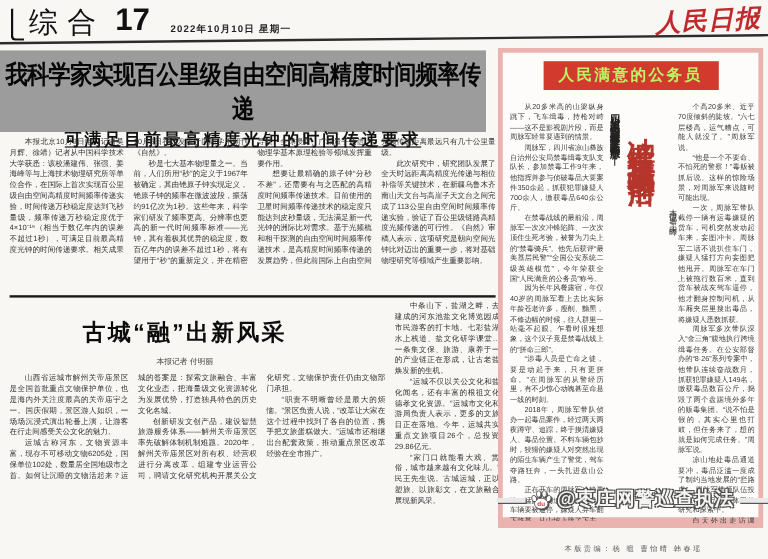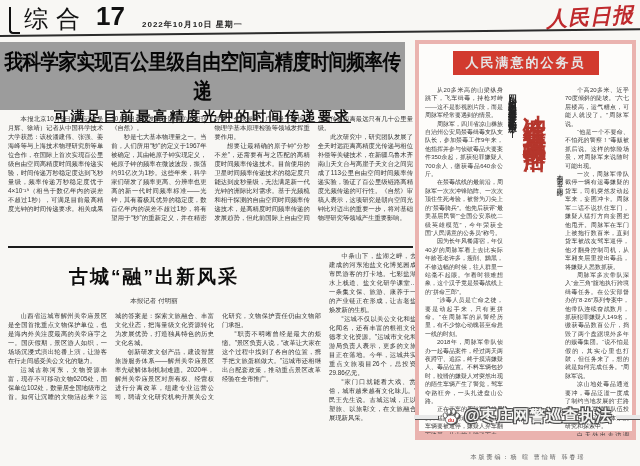--- a/index.html
+++ b/index.html
@@ -34,21 +34,21 @@
   .art2-byline{position:absolute;left:8px;top:297px;width:292px;text-align:center;font-size:6.5px;color:#444;}
   .art2-cols{position:absolute;left:8px;top:311px;width:313px;height:144px;overflow:hidden;
              column-count:3;column-gap:8px;font-size:6.3px;line-height:9px;color:#333;text-align:justify;}
   .art2-col4{position:absolute;left:329px;top:251px;width:94px;height:204px;overflow:hidden;
              font-size:6.3px;line-height:9px;color:#333;text-align:justify;}
 
   
   .right-box{position:absolute;left:415px;top:40px;width:221px;height:400px;box-sizing:border-box;
              background:#fdfcfa;border:4px solid #eab3af;border-bottom-width:9px;}
   .banner-wrap{text-align:center;margin-top:7px;}
-  .banner{display:inline-block;background:#d23a2e;color:#e5e5e5;font-size:13px;font-weight:bold;
+  .banner{display:inline-block;background:#d23a2e;color:#bef264;font-size:13px;font-weight:bold;
           letter-spacing:2px;padding:3px 13px;}
   .box-inner{position:relative;width:100%;height:100%;}
   .a3-left{position:absolute;left:6px;top:35px;width:78px;height:348px;overflow:hidden;
            font-size:6px;line-height:8.4px;color:#3a3a3a;text-align:justify;}
   .a3-kicker{position:absolute;left:88px;top:37px;height:280px;writing-mode:vertical-rl;
              font-size:8.5px;font-weight:bold;color:#222;letter-spacing:1.5px;}
   .a3-headline{position:absolute;left:101px;top:45px;height:330px;writing-mode:vertical-rl;
                font-size:23px;font-weight:bold;color:#b5362c;letter-spacing:4px;}
   .a3-byline{position:absolute;left:136px;top:118px;height:130px;writing-mode:vertical-rl;
              font-size:6.5px;color:#333;letter-spacing:2px;}

